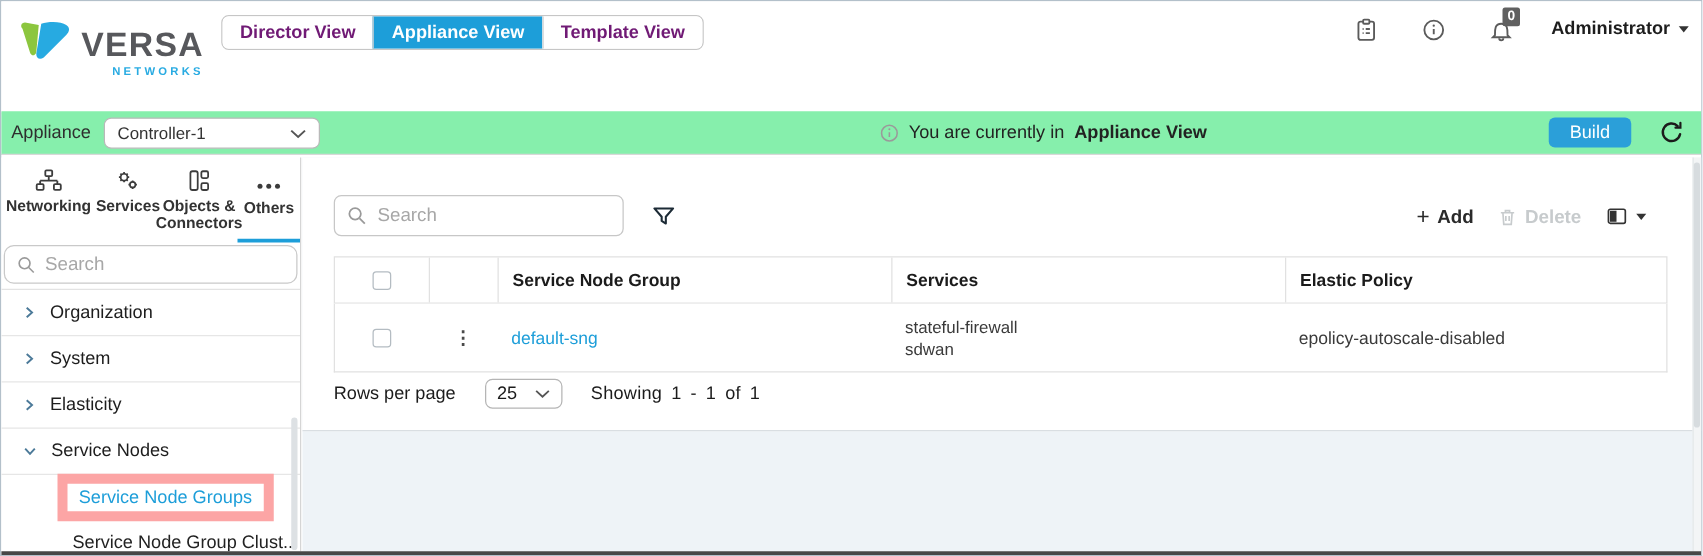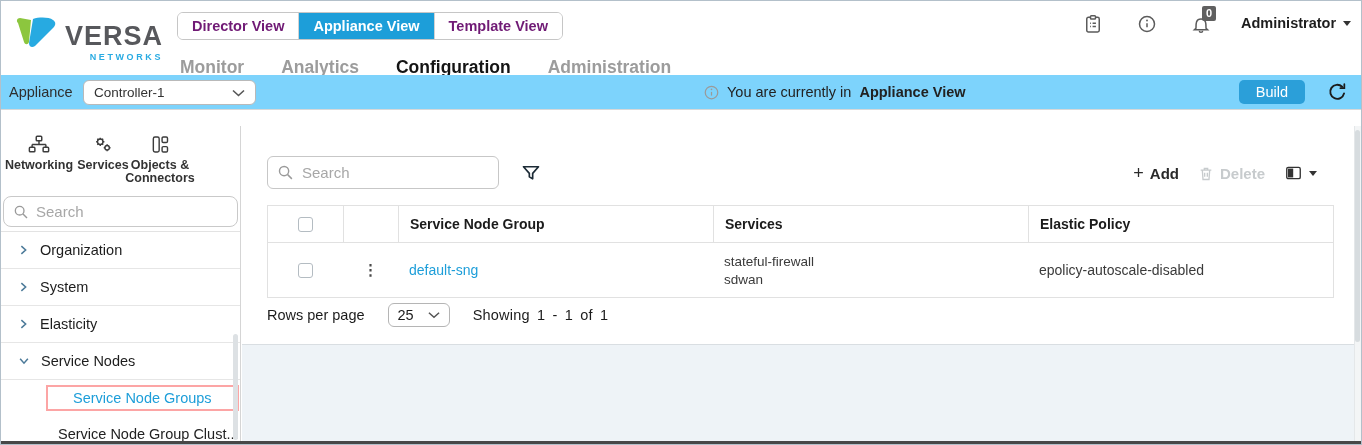--- a/index.html
+++ b/index.html
@@ -22,21 +22,21 @@
   .nav-tab { font-size:17.5px; font-weight:bold; color:#9c9c9c; padding:0 3px 9px 3px; border-bottom:4px solid transparent; cursor:pointer; }
   .nav-tab.active { color:#141414; border-bottom-color:#1d9ed9; }
 
   .hdr-icon { position:absolute; top:13px; width:20px; height:20px; }
   .bell-badge { position:absolute; left:1201px; top:5px; background:#606060; color:#fff; font-size:11px; font-weight:bold; padding:1px 4px; border-radius:2px; line-height:1.2; }
   .user-menu { position:absolute; left:1240px; top:14px; font-size:14.5px; font-weight:600; color:#1d1d1d; display:flex; align-items:center; gap:7px; cursor:pointer; }
   .caret-down { width:0; height:0; border-left:4.5px solid transparent; border-right:4.5px solid transparent; border-top:5px solid #333; }
   .commit-btn { position:absolute; right:33px; top:47px; background:#4a4a4a; color:#fff; font-size:14.5px; padding:8px 16px; border-radius:4px; border:none; cursor:pointer; }
 
   
-  .appliance-bar { position:absolute; left:0; top:74px; width:100%; height:35px; background:#7dd3fc; border-bottom:1px solid #d8d8d8;padding-left:36px; }
+  .appliance-bar { position:absolute; left:0; top:88px; width:100%; height:35px; background:#86efac; border-bottom:1px solid #d8d8d8;padding-left:36px; }
   .appliance-label { position:absolute; left:8px; top:9px; font-size:14.5px; color:#2e2e2e; }
   .appliance-select { position:absolute; left:82px; top:5px; width:173px; height:25px; border:1px solid #b9b9b9; border-radius:6px; display:flex; align-items:center; justify-content:space-between; padding:0 10px; font-size:13.5px; color:#333; cursor:pointer; background:#fff;text-align:center; }
   .banner { position:absolute; left:703px; top:0; height:34px; display:flex; align-items:center; gap:8px; font-size:14.5px; color:#222; }
   .banner b { font-weight:bold; }
   .build-btn { position:absolute; right:56px; top:5px; background:#2b9fd9; color:#fff; font-size:14.5px; padding:4px 17px; border-radius:5px; border:none; cursor:pointer; }
   .refresh-btn { position:absolute; right:13px; top:7px; width:21px; height:21px; cursor:pointer; }
 
   
   .sidebar { position:absolute; left:0; top:125px; width:240px; bottom:3px; background:#fff; border-right:1px solid #d5d5d5; overflow:hidden; }
   .sb-tabs { display:flex; height:68px;font-weight:bold; }
@@ -50,21 +50,21 @@
   .dots i { width:4px; height:4px; border-radius:50%; background:#3c3c3c; }
 
   .sb-search { position:absolute; left:2px; right:2px; top:70px; height:31px; border:1px solid #c9c9c9; border-radius:8px; display:flex; align-items:center; gap:7px; padding:0 9px; background:#fff; }
   .sb-search input, .content-search input { border:none; outline:none; font-size:15px; color:#333; width:100%; font-family:"Liberation Sans", sans-serif; background:transparent; }
   .sb-search input::placeholder, .content-search input::placeholder { color:#a7a7a7; }
 
   .tree { position:absolute; left:0; right:0; top:105px; border-top:1px solid #e3e3e3; list-style:none; }
   .tree-item { height:37px; display:flex; align-items:center; gap:11px; padding-left:17px; border-bottom:1px solid #e6e6e6; font-size:14.5px; color:#1d1d1d; cursor:pointer; }
   .tree-child { height:36px; display:flex; align-items:center; padding-left:45px; font-size:14.5px; color:#222; cursor:pointer; }
   .tree-child.plain { padding-left:57px; }
-  .highlight-box { border:2px solid #fca5a5; padding:3px 25px; color:#1d9ed9; }
+  .highlight-box { border:8px solid #fca5a5; padding:3px 9px; color:#1d9ed9; }
   .sb-scrollbar { position:absolute; right:2px; top:208px; width:5px; height:106px; background:#dde1e4; border-radius:3px; }
 
   
   .main { position:absolute; left:241px; top:125px; right:0; bottom:3px; background:#eef3f7; }
   .panel { position:relative; background:#fff; height:219px; border-bottom:1px solid #d9dee2; }
   .content-search { position:absolute; left:25px; top:30px; width:232px; height:33px; border:1px solid #c7c7c7; border-radius:6px; display:flex; align-items:center; gap:8px; padding:0 9px; background:#fff; }
   .filter-btn { position:absolute; left:279px; top:37px; width:20px; height:20px; cursor:pointer; }
   .toolbar-right { position:absolute; right:44px; top:38px; display:flex; align-items:center; gap:19px; }
   .add-btn { display:flex; align-items:center; gap:6px; color:#2a2a2a; cursor:pointer; }
   .add-btn .plus { font-size:18px; font-weight:500; line-height:1; }
@@ -118,26 +118,20 @@
         <span class="logo-sub">NETWORKS</span>
       </span>
     </div>
 
     <div class="view-switcher">
       <div class="view-tab">Director View</div>
       <div class="view-tab active">Appliance View</div>
       <div class="view-tab">Template View</div>
     </div>
 
-    <div class="main-nav">
-      <div class="nav-tab">Monitor</div>
-      <div class="nav-tab">Analytics</div>
-      <div class="nav-tab active">Configuration</div>
-      <div class="nav-tab">Administration</div>
-    </div>
 
     <span class="hdr-icon" style="left:1082px;">
       <svg width="20" height="20" viewBox="0 0 24 24" fill="none" stroke="#5b5b5b" stroke-width="1.8">
         <rect x="4.5" y="4" width="15" height="17.5" rx="2"></rect>
         <rect x="9" y="2" width="6" height="4" rx="1" fill="#fff"></rect>
         <path d="M8.5 11h1M11.5 11h4M8.5 15h1M11.5 15h4"></path>
       </svg>
     </span>
     <span class="hdr-icon" style="left:1136px;">
       <svg width="20" height="20" viewBox="0 0 24 24" fill="none" stroke="#5b5b5b" stroke-width="1.8">
@@ -216,20 +210,28 @@
       <div class="sb-tab sb-tab-objects">
         <span>
           <svg width="20" height="19" viewBox="0 0 24 22" fill="none" stroke="#3c3c3c" stroke-width="1.7">
             <rect x="4" y="2" width="7" height="18" rx="2"></rect>
             <rect x="14.5" y="2" width="6.5" height="6.5" rx="1.5"></rect>
             <rect x="14.5" y="13.5" width="6.5" height="6.5" rx="1.5"></rect>
           </svg>
         </span>
         <span>Objects &amp; Connectors</span>
       </div>
+      <div class="sb-tab sb-tab-others active">
+        <span class="dots">
+            <i></i>
+            <i></i>
+            <i></i>
+          </span>
+        <span>Others</span>
+      </div>
     </div>
 
     <div class="sb-search">
       <span>
         <svg width="16" height="16" viewBox="0 0 24 24" fill="none" stroke="#9a9a9a" stroke-width="2">
             <circle cx="10" cy="10" r="6.5"></circle>
             <path d="M15 15 L21 21"></path>
           </svg>
       </span>
       <input type="text" placeholder="Search" style="">

